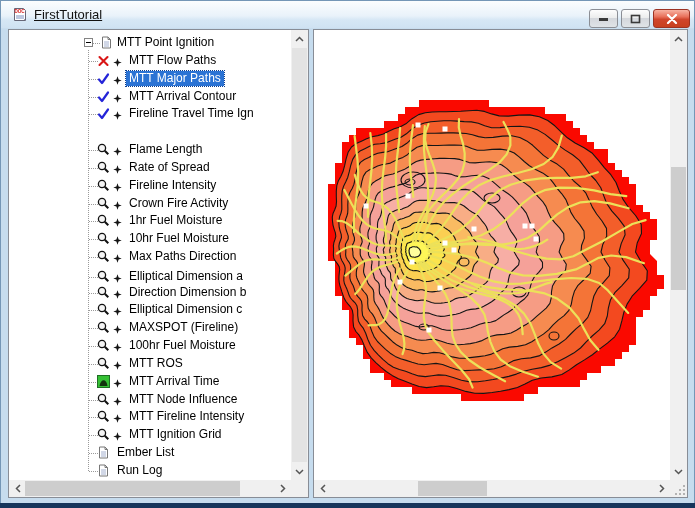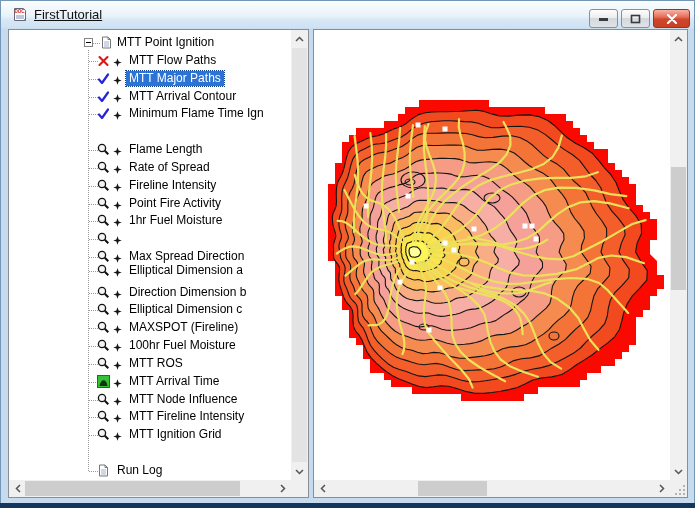--- a/index.html
+++ b/index.html
@@ -128,21 +128,21 @@
        <span class="tlabel" style="left:117px">MTT Arrival Contour</span>
      </div>
           <div class="trow" style="top:75.3px">
        <div class="stub" style="left:80px"></div>
        <div class="ticon" style="left:88px"><svg width="13" height="13">
                 <path d="M2 7.5 L5 11 L11 2.5" stroke="#2424d8" stroke-width="2.2" stroke-linecap="round" stroke-linejoin="round" fill="none"></path>
               </svg></div>
        <div class="tdiamond" style="left:104px"><svg width="9" height="9">
                 <path d="M4.5 0.3 L5.6 3.4 L8.7 4.5 L5.6 5.6 L4.5 8.7 L3.4 5.6 L0.3 4.5 L3.4 3.4 Z" fill="#141414"></path>
               </svg></div>
-       <span class="tlabel" style="left:117px">Minimum Flame Time Ign</span>
+       <span class="tlabel" style="left:117px">Fireline Travel Time Ign</span>
      </div>
           <div class="trow" style="top:111.0px">
        <div class="stub" style="left:80px"></div>
        <div class="ticon" style="left:88px"><svg width="13" height="13">
                 <circle cx="5" cy="5" r="3.6" fill="#f4f4f4" stroke="#111" stroke-width="1.3"></circle>
                 <path d="M7.8 7.8 L11.3 11.3" stroke="#111" stroke-width="2"></path>
               </svg></div>
        <div class="tdiamond" style="left:104px"><svg width="9" height="9">
                 <path d="M4.5 0.3 L5.6 3.4 L8.7 4.5 L5.6 5.6 L4.5 8.7 L3.4 5.6 L0.3 4.5 L3.4 3.4 Z" fill="#141414"></path>
               </svg></div>
@@ -172,21 +172,21 @@
      </div>
           <div class="trow" style="top:164.5px">
        <div class="stub" style="left:80px"></div>
        <div class="ticon" style="left:88px"><svg width="13" height="13">
                 <circle cx="5" cy="5" r="3.6" fill="#f4f4f4" stroke="#111" stroke-width="1.3"></circle>
                 <path d="M7.8 7.8 L11.3 11.3" stroke="#111" stroke-width="2"></path>
               </svg></div>
        <div class="tdiamond" style="left:104px"><svg width="9" height="9">
                 <path d="M4.5 0.3 L5.6 3.4 L8.7 4.5 L5.6 5.6 L4.5 8.7 L3.4 5.6 L0.3 4.5 L3.4 3.4 Z" fill="#141414"></path>
               </svg></div>
-       <span class="tlabel" style="left:117px">Point Fire Activity</span>
+       <span class="tlabel" style="left:117px">Crown Fire Activity</span>
      </div>
           <div class="trow" style="top:182.3px">
        <div class="stub" style="left:80px"></div>
        <div class="ticon" style="left:88px"><svg width="13" height="13">
                 <circle cx="5" cy="5" r="3.6" fill="#f4f4f4" stroke="#111" stroke-width="1.3"></circle>
                 <path d="M7.8 7.8 L11.3 11.3" stroke="#111" stroke-width="2"></path>
               </svg></div>
        <div class="tdiamond" style="left:104px"><svg width="9" height="9">
                 <path d="M4.5 0.3 L5.6 3.4 L8.7 4.5 L5.6 5.6 L4.5 8.7 L3.4 5.6 L0.3 4.5 L3.4 3.4 Z" fill="#141414"></path>
               </svg></div>
@@ -194,33 +194,34 @@
      </div>
           <div class="trow" style="top:200.1px">
        <div class="stub" style="left:80px"></div>
        <div class="ticon" style="left:88px"><svg width="13" height="13">
                 <circle cx="5" cy="5" r="3.6" fill="#f4f4f4" stroke="#111" stroke-width="1.3"></circle>
                 <path d="M7.8 7.8 L11.3 11.3" stroke="#111" stroke-width="2"></path>
               </svg></div>
        <div class="tdiamond" style="left:104px"><svg width="9" height="9">
                 <path d="M4.5 0.3 L5.6 3.4 L8.7 4.5 L5.6 5.6 L4.5 8.7 L3.4 5.6 L0.3 4.5 L3.4 3.4 Z" fill="#141414"></path>
               </svg></div>
+       <span class="tlabel" style="left:117px">10hr Fuel Moisture</span>
      </div>
           <div class="trow" style="top:218.0px">
        <div class="stub" style="left:80px"></div>
        <div class="ticon" style="left:88px"><svg width="13" height="13">
                 <circle cx="5" cy="5" r="3.6" fill="#f4f4f4" stroke="#111" stroke-width="1.3"></circle>
                 <path d="M7.8 7.8 L11.3 11.3" stroke="#111" stroke-width="2"></path>
               </svg></div>
        <div class="tdiamond" style="left:104px"><svg width="9" height="9">
                 <path d="M4.5 0.3 L5.6 3.4 L8.7 4.5 L5.6 5.6 L4.5 8.7 L3.4 5.6 L0.3 4.5 L3.4 3.4 Z" fill="#141414"></path>
               </svg></div>
-       <span class="tlabel" style="left:117px">Max Spread Direction</span>
-     </div>
-          <div class="trow" style="top:232px">
+       <span class="tlabel" style="left:117px">Max Paths Direction</span>
+     </div>
+          <div class="trow" style="top:238px">
        <div class="stub" style="left:80px"></div>
        <div class="ticon" style="left:88px"><svg width="13" height="13">
                 <circle cx="5" cy="5" r="3.6" fill="#f4f4f4" stroke="#111" stroke-width="1.3"></circle>
                 <path d="M7.8 7.8 L11.3 11.3" stroke="#111" stroke-width="2"></path>
               </svg></div>
        <div class="tdiamond" style="left:104px"><svg width="9" height="9">
                 <path d="M4.5 0.3 L5.6 3.4 L8.7 4.5 L5.6 5.6 L4.5 8.7 L3.4 5.6 L0.3 4.5 L3.4 3.4 Z" fill="#141414"></path>
               </svg></div>
        <span class="tlabel" style="left:117px">Elliptical Dimension a</span>
      </div>
@@ -315,20 +316,30 @@
           <div class="trow" style="top:396.3px">
        <div class="stub" style="left:80px"></div>
        <div class="ticon" style="left:88px"><svg width="13" height="13">
                 <circle cx="5" cy="5" r="3.6" fill="#f4f4f4" stroke="#111" stroke-width="1.3"></circle>
                 <path d="M7.8 7.8 L11.3 11.3" stroke="#111" stroke-width="2"></path>
               </svg></div>
        <div class="tdiamond" style="left:104px"><svg width="9" height="9">
                 <path d="M4.5 0.3 L5.6 3.4 L8.7 4.5 L5.6 5.6 L4.5 8.7 L3.4 5.6 L0.3 4.5 L3.4 3.4 Z" fill="#141414"></path>
               </svg></div>
        <span class="tlabel" style="left:117px">MTT Ignition Grid</span>
+     </div>
+          <div class="trow" style="top:414.1px">
+       <div class="stub" style="left:80px"></div>
+       <div class="ticon" style="left:88px"><svg width="13" height="13">
+                <path d="M2.5 1 h5.5 l2.5 2.5 v8.5 h-8 z" fill="#fff" stroke="#777" stroke-width="1"></path>
+                <path d="M8 1 v2.5 h2.5" fill="none" stroke="#777" stroke-width="1"></path>
+                <path d="M4 6 h5 M4 8 h5 M4 10 h5" stroke="#9aa7c8" stroke-width="0.9"></path>
+              </svg></div>
+
+       <span class="tlabel" style="left:105px">Ember List</span>
      </div>
           <div class="trow" style="top:431.9px">
        <div class="stub" style="left:80px"></div>
        <div class="ticon" style="left:88px"><svg width="13" height="13">
                 <path d="M2.5 1 h5.5 l2.5 2.5 v8.5 h-8 z" fill="#fff" stroke="#777" stroke-width="1"></path>
                 <path d="M8 1 v2.5 h2.5" fill="none" stroke="#777" stroke-width="1"></path>
                 <path d="M4 6 h5 M4 8 h5 M4 10 h5" stroke="#9aa7c8" stroke-width="0.9"></path>
               </svg></div>
 
        <span class="tlabel" style="left:105px">Run Log</span>

